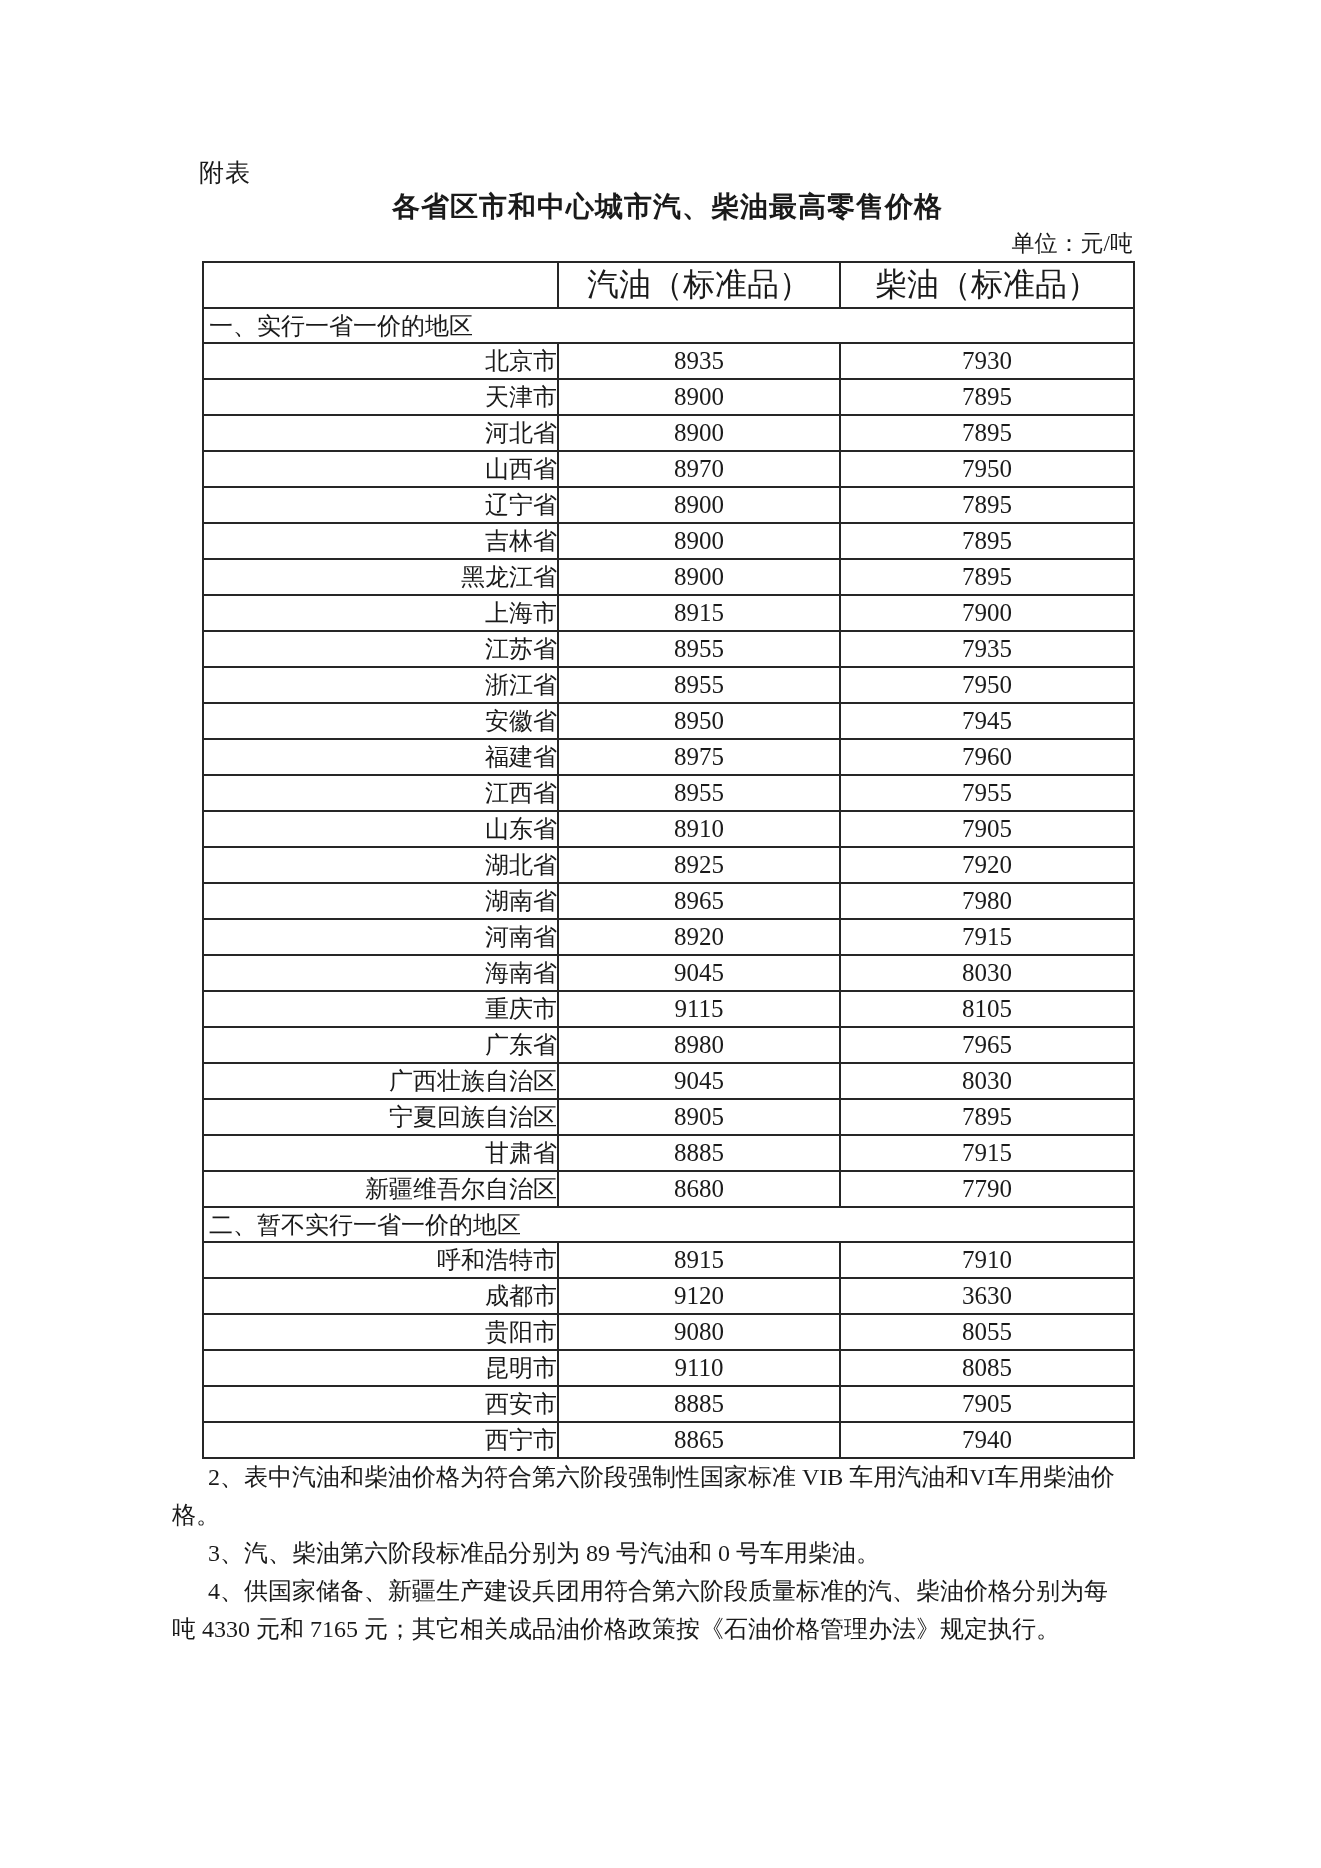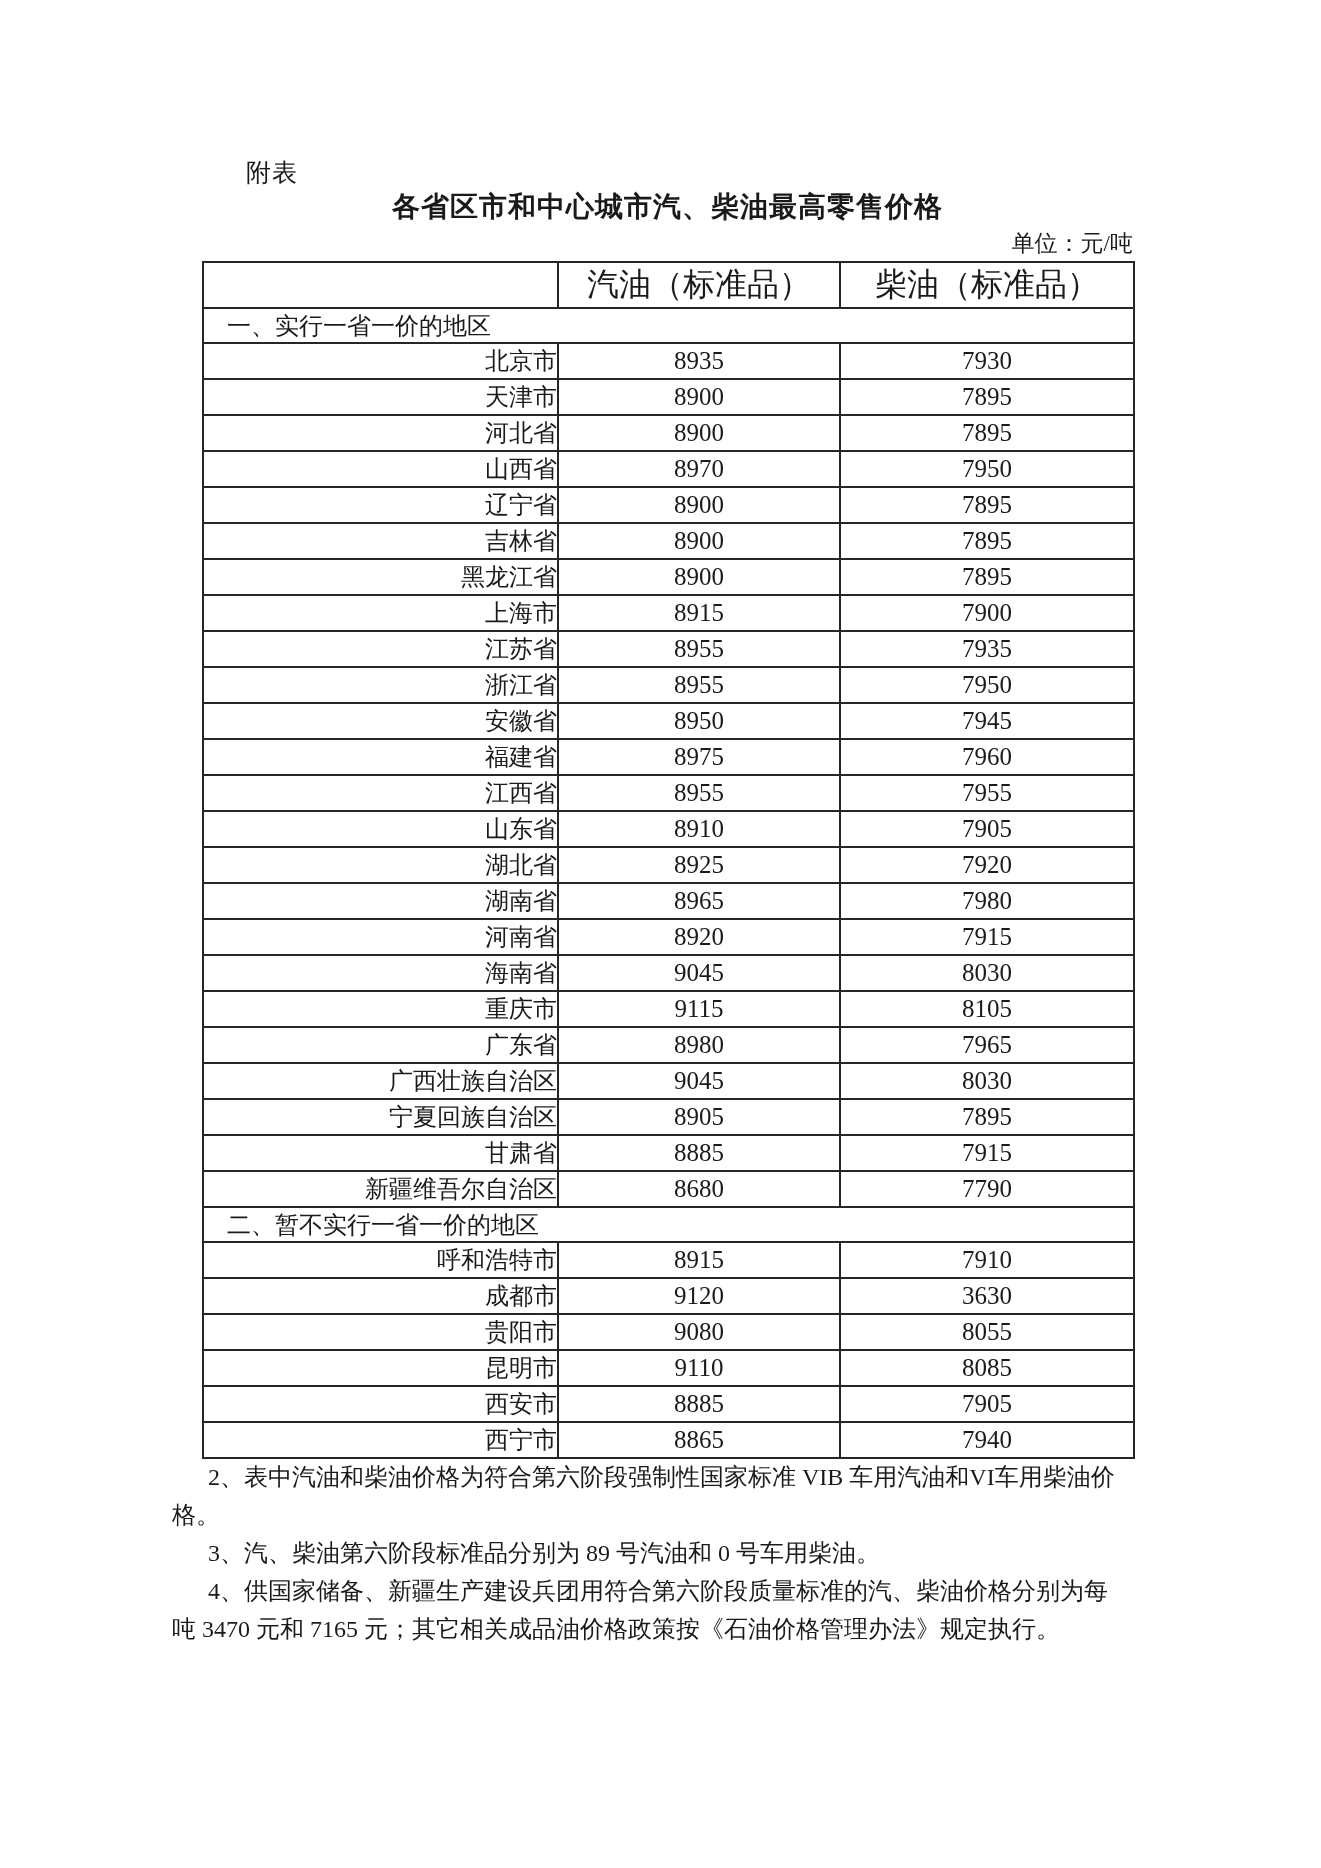--- a/index.html
+++ b/index.html
@@ -11,21 +11,20 @@
     font-family: "Liberation Serif", "DejaVu Serif", serif;
     color: #1a1a1a;
     overflow: hidden;
   }
   .page-label {
     position: absolute;
     left: 199px;
     top: 156px;
     font-size: 25px;
     letter-spacing: 1px;
-    margin-left: 47px;
   }
   .doc-title {
     position: absolute;
     left: 202px;
     top: 188px;
     width: 931px;
     text-align: center;
     font-family: "Liberation Sans", "DejaVu Sans", sans-serif;
     font-weight: bold;
     font-size: 28px;
@@ -57,21 +56,21 @@
   }
   .price-table thead th {
     height: 26px;
     font-weight: normal;
     text-align: center;
     font-size: 32px;
   }
   .price-table tr.section-row td {
     height: 35px;
     text-align: left;
-    padding-left: 23px;
+    padding-left: 5px;
     font-size: 24px;
   }
   .price-table tr.data-row td { height: 36px; }
   .price-table td.cell-region {
     text-align: right;
     padding-left: 62px;
   }
   .price-table td.cell-num {
     text-align: center;
     font-size: 25px;
@@ -272,16 +271,16 @@
           <td class="cell-num">7940</td>
         </tr>
       </tbody>
   </table>
 
   <div class="notes" id="notes-container">
       <div class="note-line indent">2、表中汽油和柴油价格为符合第六阶段强制性国家标准 VIB 车用汽油和VI车用柴油价</div>
       <div class="note-line">格。</div>
       <div class="note-line indent">3、汽、柴油第六阶段标准品分别为 89 号汽油和 0 号车用柴油。</div>
       <div class="note-line indent">4、供国家储备、新疆生产建设兵团用符合第六阶段质量标准的汽、柴油价格分别为每</div>
-      <div class="note-line">吨 3470 元和 7165 元；其它相关成品油价格政策按《石油价格管理办法》规定执行。</div>
+      <div class="note-line">吨 4330 元和 7165 元；其它相关成品油价格政策按《石油价格管理办法》规定执行。</div>
     </div>
 
 </div>
 
 </body></html>

